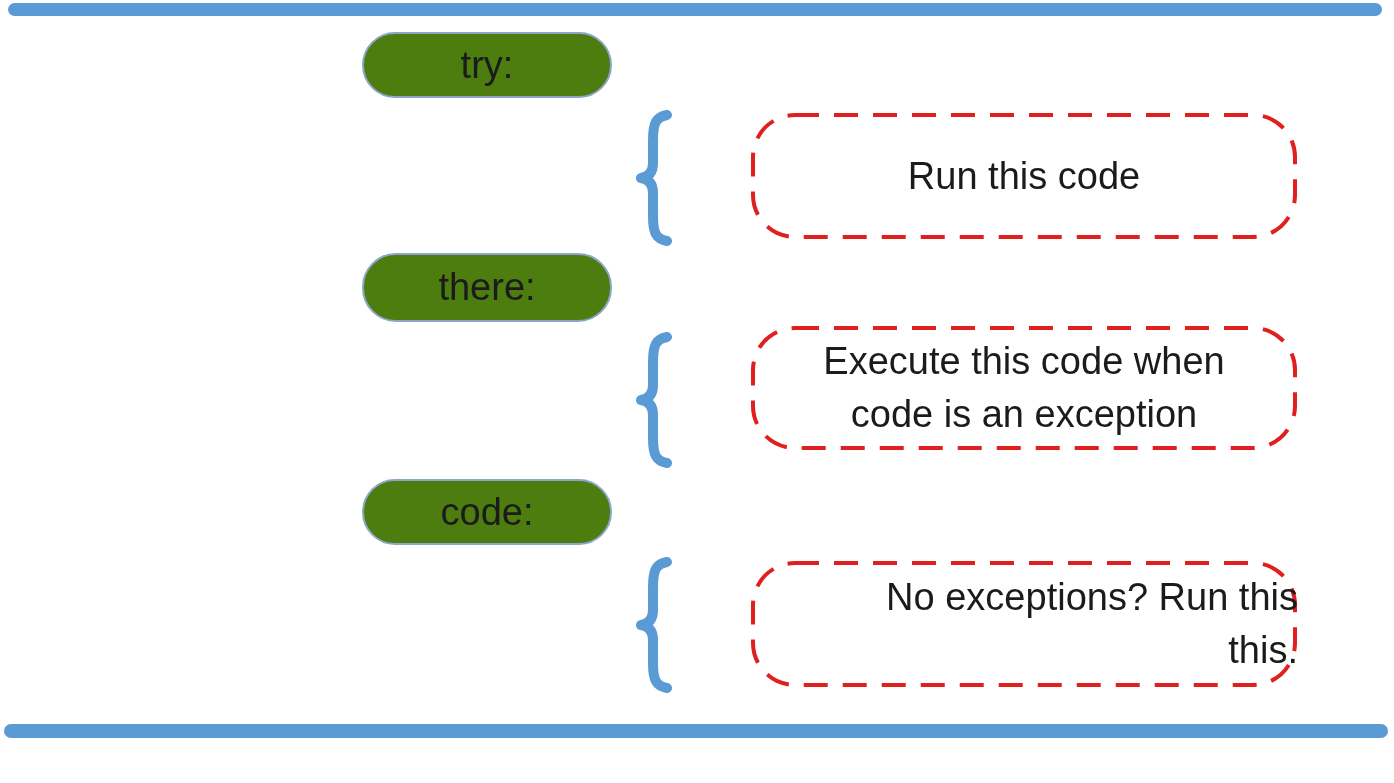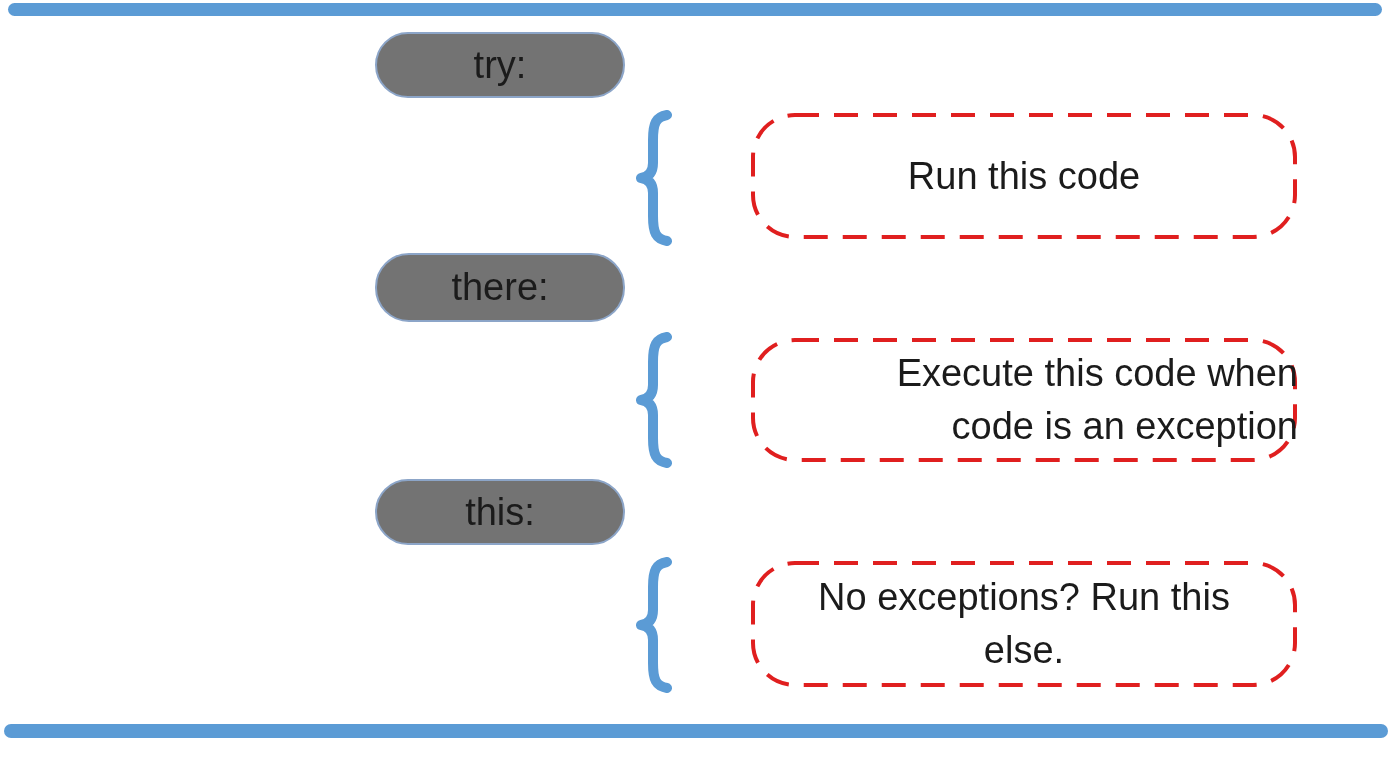--- a/index.html
+++ b/index.html
@@ -15,45 +15,45 @@
     width:1394px;height:783px;
     background:var(--bg);
     font-family:"Liberation Sans",sans-serif;
     overflow:hidden;
   }
   .bar{position:absolute;background:var(--accent-blue);}
   .bar.top{left:8px;top:3px;width:1374px;height:13px;border-radius:7px;}
   .bar.bottom{left:4px;top:724px;width:1384px;height:14px;border-radius:8px;}
 
   .pill{
-    position:absolute;left:375px;width:250px;height:66px;
+    position:absolute;left:362px;width:250px;height:66px;
     border:2.5px solid var(--pill-border);
     border-radius:34px;
     display:flex;align-items:center;justify-content:center;
     font-size:38px;color:var(--text);
-    background:#737373;box-sizing:border-box;
+    background:#4d7c0f;box-sizing:border-box;
   }
   .pill.p-try{top:32px;}
   .pill.p-except{top:253px;height:69px;}
   .pill.p-else{top:479px;}
 
   .brace{position:absolute;left:632px;width:46px;height:136px;color:var(--accent-blue);}
   .brace.b1{top:110px;}
   .brace.b2{top:332px;}
   .brace.b3{top:557px;}
   .brace svg{display:block;width:100%;height:100%;}
 
   .note{
     position:absolute;left:750px;width:548px;
     display:flex;flex-direction:column;align-items:center;justify-content:center;
     font-size:38px;line-height:53px;color:var(--text);text-align:center;
   }
   .note.n1{top:112px;height:128px;}
-  .note.n2{top:337px;height:126px;align-items:flex-end;}
-  .note.n3{top:560px;height:128px;}
+  .note.n2{top:325px;height:126px;}
+  .note.n3{top:560px;height:128px;align-items:flex-end;}
   .note svg.frame{position:absolute;left:0;top:0;width:100%;height:100%;}
   .note svg.frame rect{
     fill:none;stroke:var(--dashed-red);
     stroke-width:4;stroke-dasharray:24 15;
   }
   .note .line{position:relative;display:block;}
 </style>
 </head>
 <body>
 
@@ -86,30 +86,30 @@
   </div>
   <div class="note n2">
     <svg class="frame" viewBox="0 0 548 126" preserveAspectRatio="none" aria-hidden="true">
       <rect x="3" y="3" width="542" height="120" rx="42"></rect>
     </svg>
     <span class="line">Execute this code when</span>
     <span class="line">code is an exception</span>
   </div>
 
   <div class="pill p-else">
-    <span>this:</span>
+    <span>code:</span>
   </div>
   <div class="brace b3">
     <svg viewBox="0 0 46 136" preserveAspectRatio="none" aria-hidden="true">
       <path d="M 35 5 C 24 7, 21 13, 21 30 L 21 53 C 21 63, 16 67, 9 68 C 16 69, 21 73, 21 83 L 21 106 C 21 123, 24 129, 35 131" fill="none" stroke="currentColor" stroke-width="10" stroke-linecap="round" stroke-linejoin="round"></path>
     </svg>
   </div>
   <div class="note n3">
     <svg class="frame" viewBox="0 0 548 128" preserveAspectRatio="none" aria-hidden="true">
       <rect x="3" y="3" width="542" height="122" rx="42"></rect>
     </svg>
     <span class="line">No exceptions? Run this</span>
-    <span class="line">else.</span>
+    <span class="line">this.</span>
   </div>
 
   <div class="bar bottom"></div>
 
 </div>
 
 </body></html>

